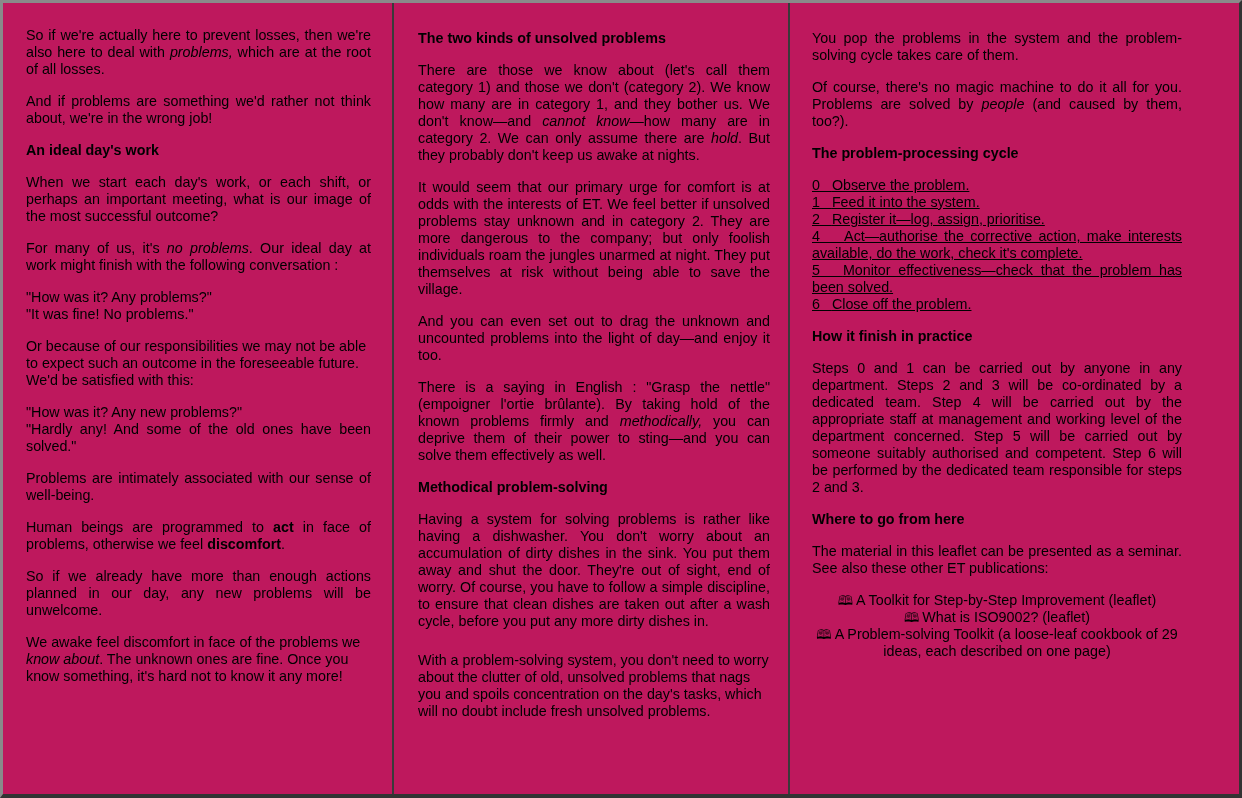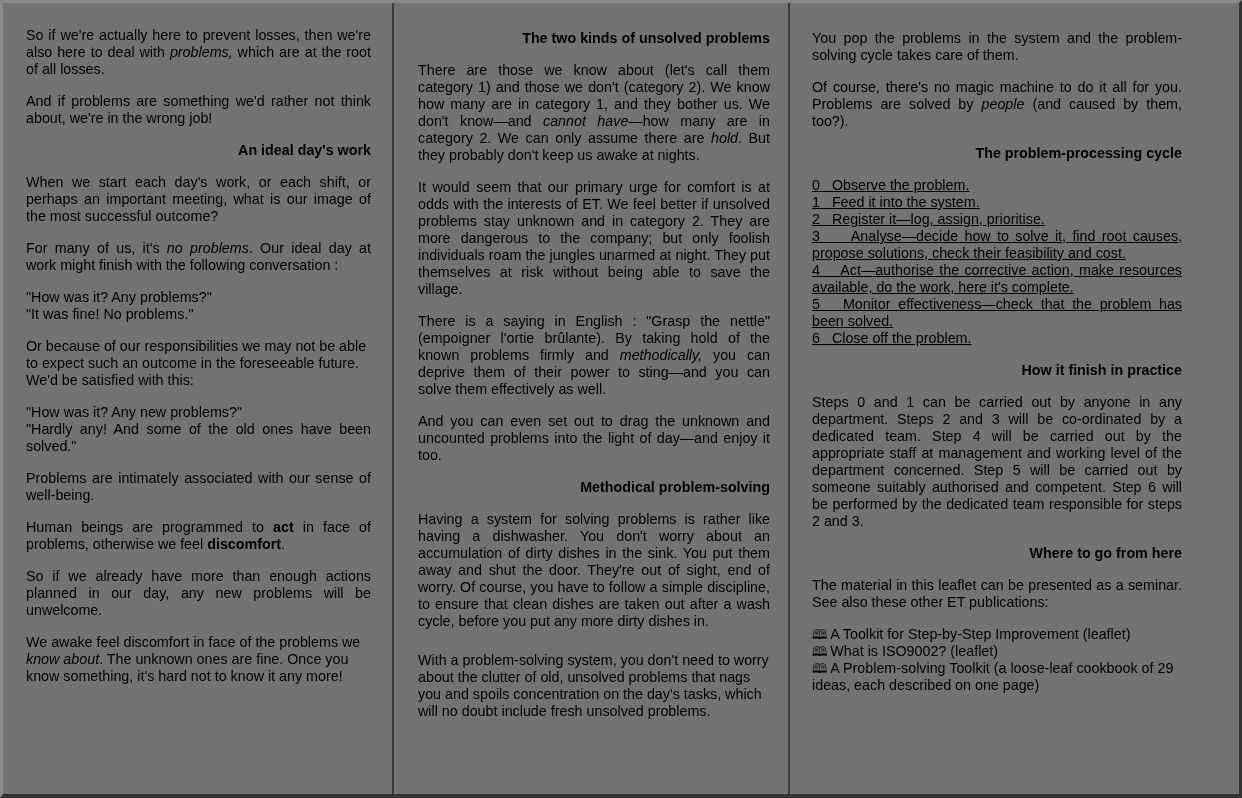--- a/index.html
+++ b/index.html
@@ -4,41 +4,41 @@
 <style>
   html, body { margin: 0; padding: 0; background: #ffffff; }
   body { width: 1242px; height: 798px; overflow: hidden; position: relative; }
   .frame {
     position: absolute; left: 0; top: 0; width: 1242px; height: 798px;
     box-sizing: border-box;
     border-top: 3px solid #8a8a8a;
     border-left: 3px solid #8a8a8a;
     border-right: 3px solid #333333;
     border-bottom: 4px solid #333333;
-    background: #737373;
+    background: #be185d;
   }
   .col {
     position: absolute; top: 0; bottom: 0; box-sizing: border-box;
     font-family: "Liberation Sans", sans-serif;
     font-size: 14.3px; line-height: 17px; color: #000;
     text-align: justify;
   }
   .col1 { left: 0; width: 390px; padding: 24px 22px 0 23px; }
   .col2 { left: 392px; width: 396px; padding: 27px 21px 0 23px; }
   .col3 { left: 788px; width: 412px; padding: 27px 21px 0 21px; }
   .divider { position: absolute; top: 0; bottom: 0; width: 2px; background: #3a3a3a; }
   .div1 { left: 389px; }
   .div2 { left: 785px; }
   p { margin: 0 0 15px 0; }
-  h3 { font-size: 14.3px; font-weight: bold; margin: 0 0 15px 0; line-height: 17px; text-align: right; }
+  h3 { font-size: 14.3px; font-weight: bold; margin: 0 0 15px 0; line-height: 17px; text-align: left; }
   .nojust { text-align: left; }
   .extra { margin-top: 22px; }
   .steps { margin: 0 0 15px 0; text-decoration: underline; }
   .step { text-align: justify; }
-  .pubs { text-align: left; }
+  .pubs { text-align: center; }
   .pub { display: block; }
   .book { font-size: 13px; margin-right: 3px; }
 </style>
 </head>
 <body>
 
 <div class="frame">
 
   <div class="divider div1"></div>
   <div class="divider div2"></div>
@@ -53,39 +53,38 @@
     <p class="nojust">Or because of our responsibilities we may not be able to expect such an outcome in the foreseeable future. We'd be satisfied with this:</p>
     <p><span>"How was it? Any new problems?"</span><br><span>"Hardly any! And some of the old ones have been solved."</span></p>
     <p>Problems are intimately associated with our sense of well-being.</p>
     <p><span>Human beings are programmed to </span><b>act</b><span> in face of problems, otherwise we feel </span><b>discomfort</b><span>.</span></p>
     <p>So if we already have more than enough actions planned in our day, any new problems will be unwelcome.</p>
     <p class="nojust"><span>We awake feel discomfort in face of the problems we </span><em>know about</em><span>. The unknown ones are fine. Once you know something, it's hard not to know it any more!</span></p>
   </div>
 
   <div class="col col2">
     <h3>The two kinds of unsolved problems</h3>
-    <p><span>There are those we know about (let's call them category 1) and those we don't (category 2). We know how many are in category 1, and they bother us. We don't know—and </span><em>cannot have</em><span>—how many are in category 2. We can only assume there are </span><em>hold</em><span>. But they probably don't keep us awake at nights.</span></p>
+    <p><span>There are those we know about (let's call them category 1) and those we don't (category 2). We know how many are in category 1, and they bother us. We don't know—and </span><em>cannot know</em><span>—how many are in category 2. We can only assume there are </span><em>hold</em><span>. But they probably don't keep us awake at nights.</span></p>
     <p>It would seem that our primary urge for comfort is at odds with the interests of ET. We feel better if unsolved problems stay unknown and in category 2. They are more dangerous to the company; but only foolish individuals roam the jungles unarmed at night. They put themselves at risk without being able to save the village.</p>
+    <p>And you can even set out to drag the unknown and uncounted problems into the light of day—and enjoy it too.</p>
     <p><span>There is a saying in English : "Grasp the nettle" (empoigner l'ortie brûlante). By taking hold of the known problems firmly and </span><em>methodically,</em><span> you can deprive them of their power to sting—and you can solve them effectively as well.</span></p>
-    <p>And you can even set out to drag the unknown and uncounted problems into the light of day—and enjoy it too.</p>
     <h3>Methodical problem-solving</h3>
     <p>Having a system for solving problems is rather like having a dishwasher. You don't worry about an accumulation of dirty dishes in the sink. You put them away and shut the door. They're out of sight, end of worry. Of course, you have to follow a simple discipline, to ensure that clean dishes are taken out after a wash cycle, before you put any more dirty dishes in.</p>
     <p class="nojust extra">With a problem-solving system, you don't need to worry about the clutter of old, unsolved problems that nags you and spoils concentration on the day's tasks, which will no doubt include fresh unsolved problems.</p>
   </div>
 
   <div class="col col3">
     <p>You pop the problems in the system and the problem-solving cycle takes care of them.</p>
     <p><span>Of course, there's no magic machine to do it all for you. Problems are solved by </span><em>people</em><span> (and caused by them, too?).</span></p>
     <h3>The problem-processing cycle</h3>
     <div class="steps">
       <div class="step"><span>0</span>&nbsp;&nbsp; <span>Observe the problem.</span></div>
       <div class="step"><span>1</span>&nbsp;&nbsp; <span>Feed it into the system.</span></div>
       <div class="step"><span>2</span>&nbsp;&nbsp; <span>Register it—log, assign, prioritise.</span></div>
-      <div class="step"><span>3</span>&nbsp;&nbsp;&nbsp;&nbsp; <span>Analyse—decide how to solve it, find root causes, propose solutions, check their feasibility and cost.</span></div>
-      <div class="step"><span>4</span>&nbsp;&nbsp;&nbsp; <span>Act—authorise the corrective action, make resources available, do the work, here it's complete.</span></div>
+      <div class="step"><span>4</span>&nbsp;&nbsp;&nbsp; <span>Act—authorise the corrective action, make interests available, do the work, check it's complete.</span></div>
       <div class="step"><span>5</span>&nbsp;&nbsp; <span>Monitor effectiveness—check that the problem has been solved.</span></div>
       <div class="step"><span>6</span>&nbsp;&nbsp; <span>Close off the problem.</span></div>
     </div>
     <h3>How it finish in practice</h3>
     <p>Steps 0 and 1 can be carried out by anyone in any department. Steps 2 and 3 will be co-ordinated by a dedicated team. Step 4 will be carried out by the appropriate staff at management and working level of the department concerned. Step 5 will be carried out by someone suitably authorised and competent. Step 6 will be performed by the dedicated team responsible for steps 2 and 3.</p>
     <h3>Where to go from here</h3>
     <p>The material in this leaflet can be presented as a seminar. See also these other ET publications:</p>
     <div class="pubs">
       <span class="pub"><span class="book">🕮</span><span>A Toolkit for Step-by-Step Improvement (leaflet)</span></span>
       <span class="pub"><span class="book">🕮</span><span>What is ISO9002? (leaflet)</span></span>

